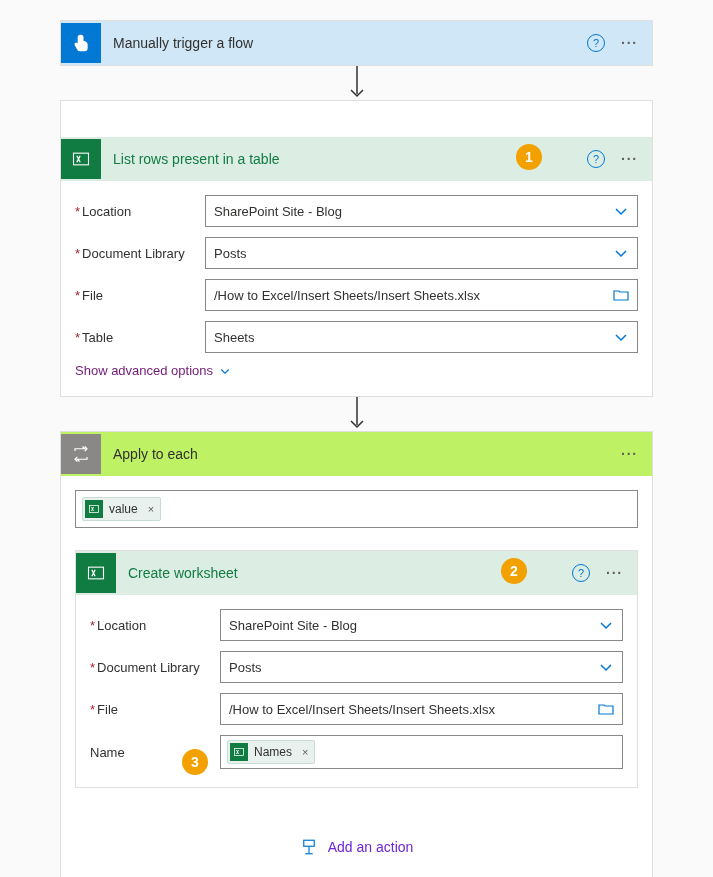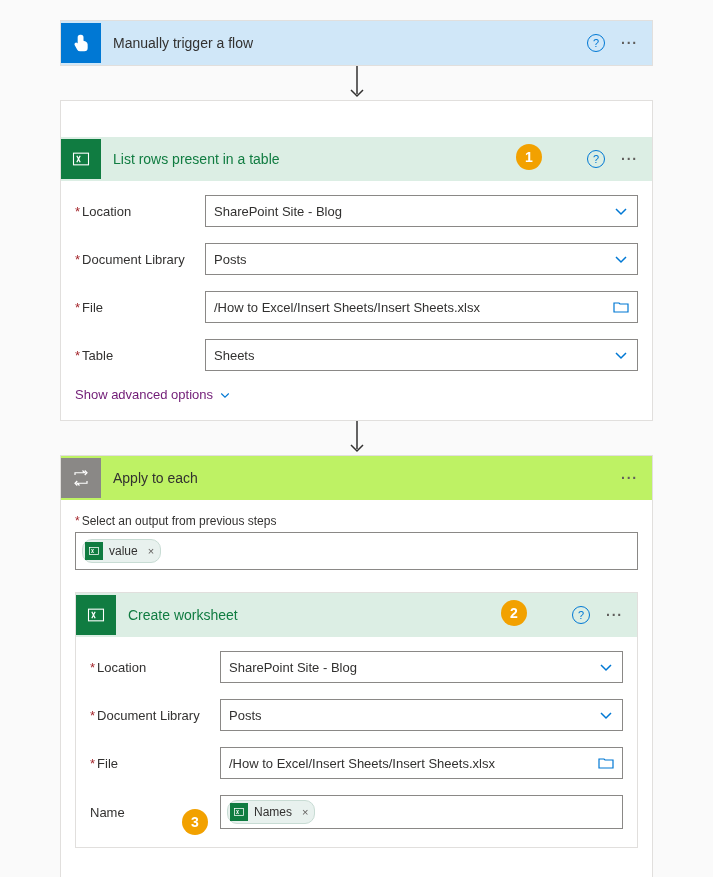--- a/index.html
+++ b/index.html
@@ -14,35 +14,35 @@
   .card-header.gray { background: #bef264; }
   .card-icon { width: 40px; height: 40px; display: flex; align-items: center; justify-content: center; color: #fff; margin-right: 12px; flex: none; }
   .card-icon.blue { background: #0078d4; }
   .card-icon.green { background: #107c41; }
   .card-icon.gray { background: #8a8886; }
   .card-title { font-size: 14px; flex: 1; }
   .card-green .card-title { color: #107c41; }
   .help-dot { width: 18px; height: 18px; border: 1px solid #0078d4; color: #0078d4; border-radius: 50%; display: flex; align-items: center; justify-content: center; font-size: 11px; margin-right: 12px; cursor: pointer; }
   .more { color: #605e5c; cursor: pointer; padding: 0 4px; letter-spacing: 1px; font-weight: bold; }
   .card-body { padding: 14px 14px 18px 14px; }
-  .field-row { display: flex; align-items: center; margin-bottom: 16px; }
+  .field-row { display: flex; align-items: center; margin-bottom: 10px; }
   .field-row:last-child { margin-bottom: 0; }
   .field-label { width: 130px; font-size: 13px; flex: none; }
   .field-label .req { color: #a4262c; margin-right: 2px; }
   .field-input { flex: 1; height: 32px; border: 1px solid #8a8886; display: flex; align-items: center; padding: 0 8px; font-size: 13px; position: relative; background: #fff; }
   .field-input .value { flex: 1; white-space: nowrap; overflow: hidden; text-overflow: ellipsis; }
   .chev { width: 16px; color: #0078d4; flex: none; }
   .folder-ico { width: 16px; color: #0078d4; flex: none; }
   .adv-link { color: #701a75; font-size: 13px; display: flex; align-items: center; gap: 6px; margin-top: 6px; cursor: pointer; }
   .outer-card { background: #fff; border: 1px solid #e1dfdd; }
   .inner-pad { padding: 14px; }
   .sub-label { font-size: 12px; margin-bottom: 4px; }
   .sub-label .req { color: #a4262c; margin-right: 2px; }
   .token-box { border: 1px solid #8a8886; padding: 6px; display: flex; align-items: center; min-height: 36px; }
-  .token { display: inline-flex; align-items: center; background: #e8f1ee; border: 1px solid #c8dcd4; padding: 2px 6px 2px 2px; font-size: 12px; gap: 6px; border-radius: 10px; }
+  .token { display: inline-flex; align-items: center; background: #e8f1ee; border: 1px solid #c8dcd4; padding: 2px 6px 2px 2px; font-size: 12px; gap: 6px; border-radius: 2px; }
   .token .tico { width: 18px; height: 18px; background: #107c41; display: flex; align-items: center; justify-content: center; }
   .token .tx { color: #605e5c; margin-left: 4px; font-size: 11px; cursor: pointer; }
   .badge { position: absolute; width: 26px; height: 26px; background: #f2a100; color: #fff; font-weight: 600; border-radius: 50%; display: flex; align-items: center; justify-content: center; font-size: 14px; }
   .add-action { display: flex; justify-content: center; align-items: center; gap: 10px; color: #6d28d9; font-size: 14px; padding: 50px 0 28px; cursor: pointer; }
   .add-action svg { width: 18px; height: 18px; }
   .nested-card { border: 1px solid #e1dfdd; margin-top: 22px; }
 </style>
 </head>
 <body>
 
@@ -138,21 +138,20 @@
     <div class="card-header gray">
       <div class="card-icon gray">
         <svg viewBox="0 0 24 24" width="18" height="18" fill="none" stroke="#fff" stroke-width="1.6">
             <path d="M4 8V5h13l-3-3M20 16v3H7l3 3M17 2l3 3-3 3M7 22l-3-3 3-3"></path>
           </svg>
       </div>
       <div class="card-title">Apply to each</div>
       <div class="more">···</div>
     </div>
     <div class="inner-pad">
-      <div class="sub-label"><span class="req">*</span><span>Select an output from previous steps</span></div>
       <div class="token-box">
         <div class="token">
           <div class="tico">
             <svg viewBox="0 0 24 24" width="12" height="12">
                 <rect x="3" y="5" width="18" height="14" fill="none" stroke="#fff" stroke-width="1.5"></rect>
                 <path d="M7 8l4 8M11 8l-4 8" stroke="#fff" stroke-width="1.8" fill="none"></path>
               </svg>
           </div>
           <span>value</span>
           <span class="tx">×</span>

